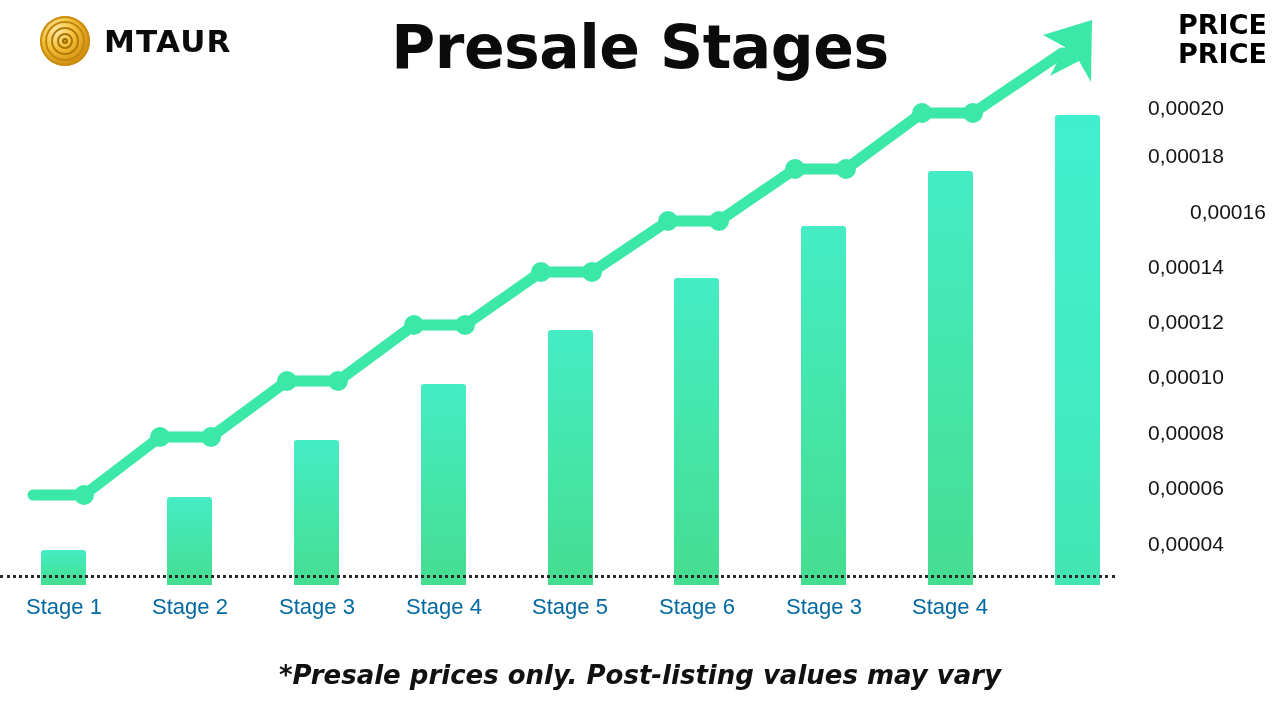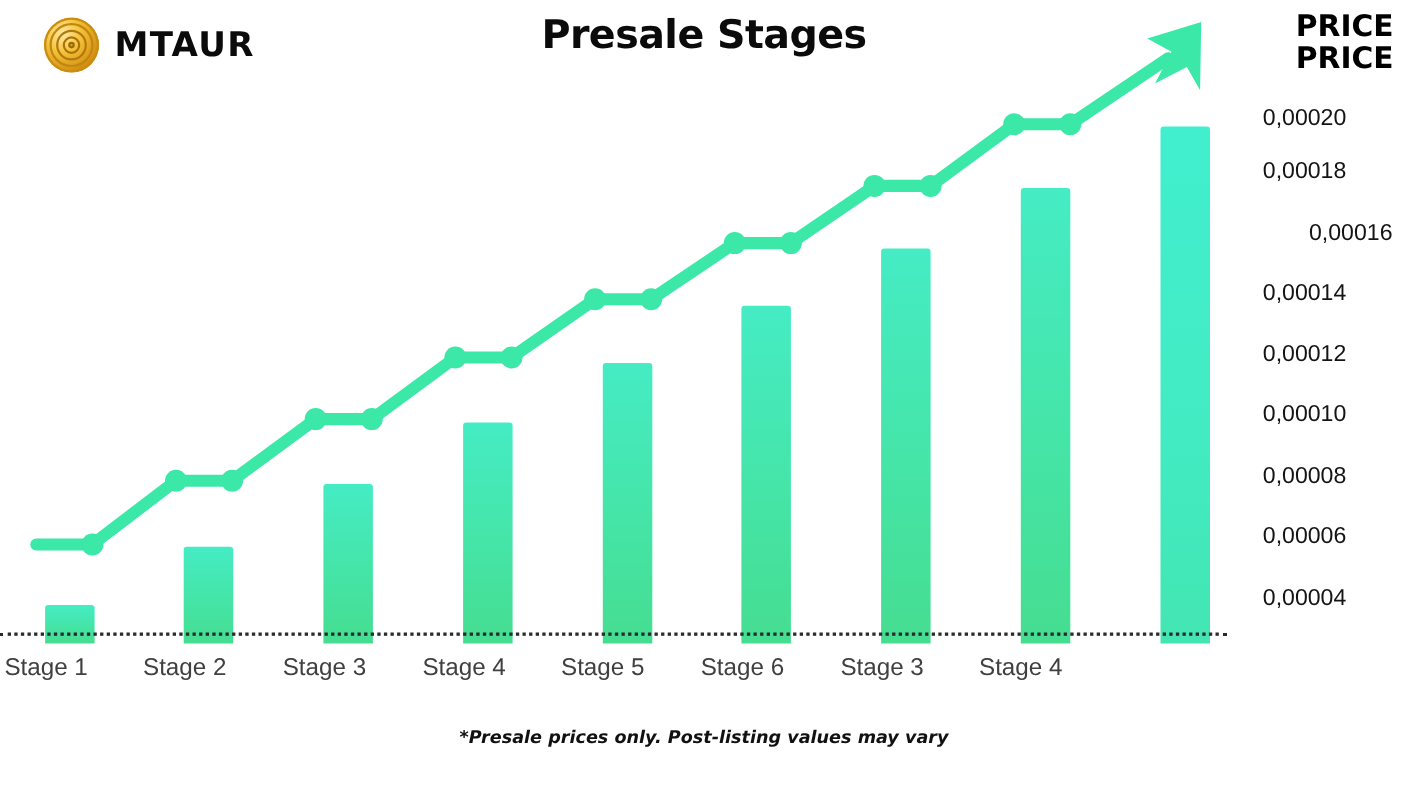--- a/index.html
+++ b/index.html
@@ -16,46 +16,46 @@
         box-shadow:inset 0 0 0 2px #c98d12;}
   .coin i{position:absolute;border-radius:50%;border:2px solid #b8800f;display:block;}
   .coin i.r1{left:5px;top:5px;right:5px;bottom:5px;border-color:#c08810;}
   .coin i.r2{left:11px;top:11px;right:11px;bottom:11px;border-color:#b07a0c;}
   .coin i.r3{left:17px;top:17px;right:17px;bottom:17px;border-color:#a87408;}
   .coin i.r4{left:22px;top:22px;right:22px;bottom:22px;background:#e0a82a;border-color:#9c6a06;}
   .brand-name{font-size:31px;font-weight:700;letter-spacing:1.2px;color:#0b0b0b;
               font-family:"DejaVu Sans",sans-serif;}
 
   .chart-title{position:absolute;left:0;top:12px;width:1280px;text-align:center;
-               font-size:36px;font-weight:700;letter-spacing:-0.5px;color:#0b0b0b;
+               font-size:60px;font-weight:700;letter-spacing:-0.5px;color:#0b0b0b;
                font-family:"DejaVu Sans",sans-serif;}
 
   .axis-title{position:absolute;right:12px;top:10px;width:130px;text-align:left;
               font-size:27px;line-height:29px;font-weight:700;color:#000;
               font-family:"DejaVu Sans",sans-serif;}
 
   
   .plot{position:absolute;left:0;top:0;width:1130px;height:585px;}
   .bar{position:absolute;bottom:0;width:45px;border-radius:3px 3px 0 0;
        background:linear-gradient(180deg,#45ecc4 0%,#45e5a8 55%,#45dd90 100%);}
   .bar.last{background:linear-gradient(180deg,#41efcf 0%,#42ebc2 60%,#43e6b2 100%);}
 
   .baseline{position:absolute;left:0;top:575px;width:1115px;height:0;
             border-top:3px dotted #2b2b2b;}
 
   .xlabels{position:absolute;left:0;top:592px;width:1130px;height:70px;}
-  .xlabel{position:absolute;width:120px;text-align:left;font-size:22px;color:#404040;
+  .xlabel{position:absolute;width:120px;text-align:center;font-size:22px;color:#0369a1;
           line-height:30px;font-family:"Liberation Sans",sans-serif;}
 
   .ylabels{position:absolute;left:1148px;top:0;width:120px;height:585px;}
   .ytick{position:absolute;left:0;width:116px;text-align:left;font-size:21px;color:#141414;
          font-family:"Liberation Sans",sans-serif;white-space:nowrap;}
 
   .footnote{position:absolute;left:0;top:660px;width:1280px;text-align:center;
-            font-size:16px;font-weight:700;font-style:italic;color:#111;
+            font-size:26px;font-weight:700;font-style:italic;color:#111;
             font-family:"DejaVu Sans",sans-serif;}
   svg{display:block;}
 </style>
 </head>
 <body>
 
 <div id="stage">
 
   <div class="brand">
     <span class="coin">

